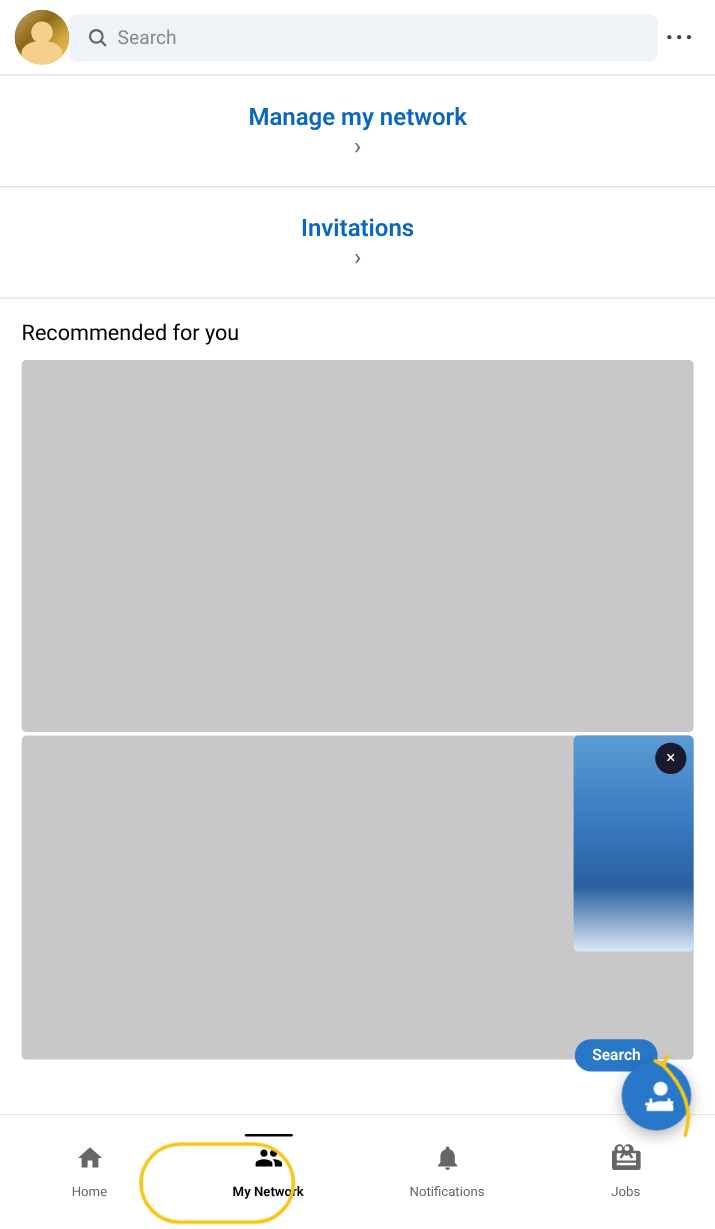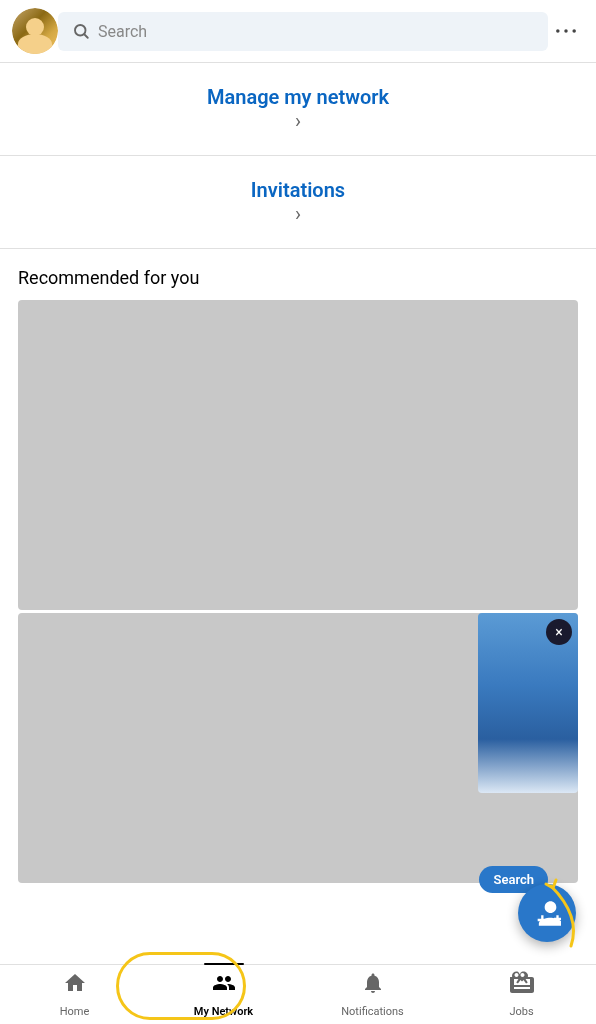--- a/index.html
+++ b/index.html
@@ -190,21 +190,21 @@
       z-index: 20;
       box-shadow: 0 4px 12px rgba(0,0,0,0.3);
     }
 
     
     .bottom-nav {
       position: fixed;
       bottom: 0;
       left: 0;
       width: 596px;
-      height: 60px;
+      height: 96px;
       background: #fff;
       border-top: 1px solid #e0e0e0;
       display: flex;
       align-items: center;
       justify-content: space-around;
     }
     .nav-tab {
       display: flex;
       flex-direction: column;
       align-items: center;

